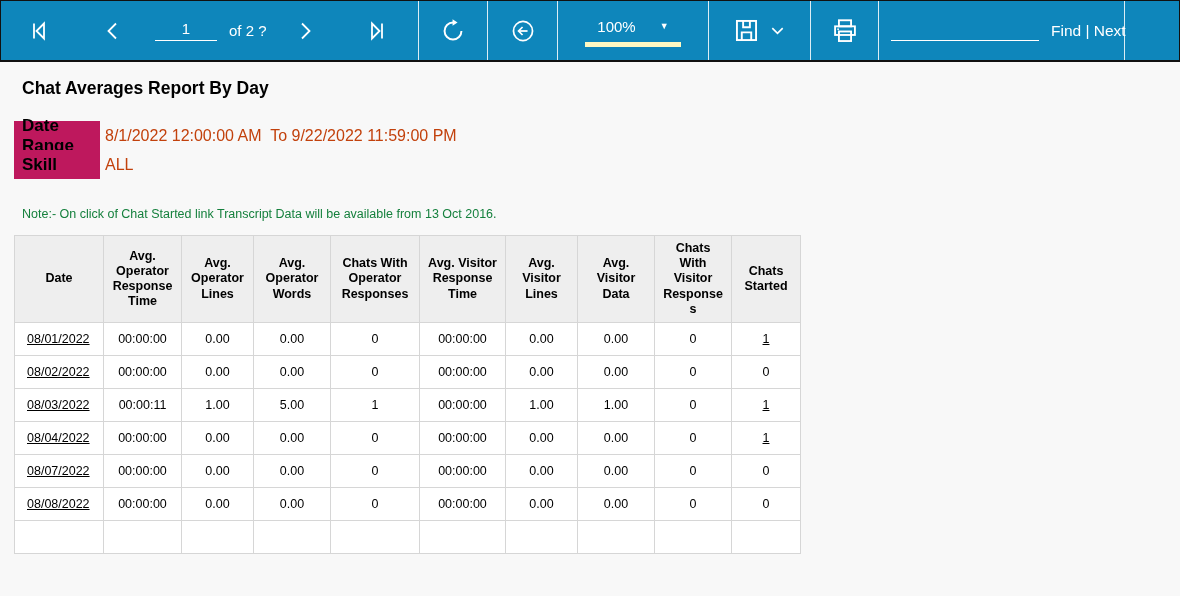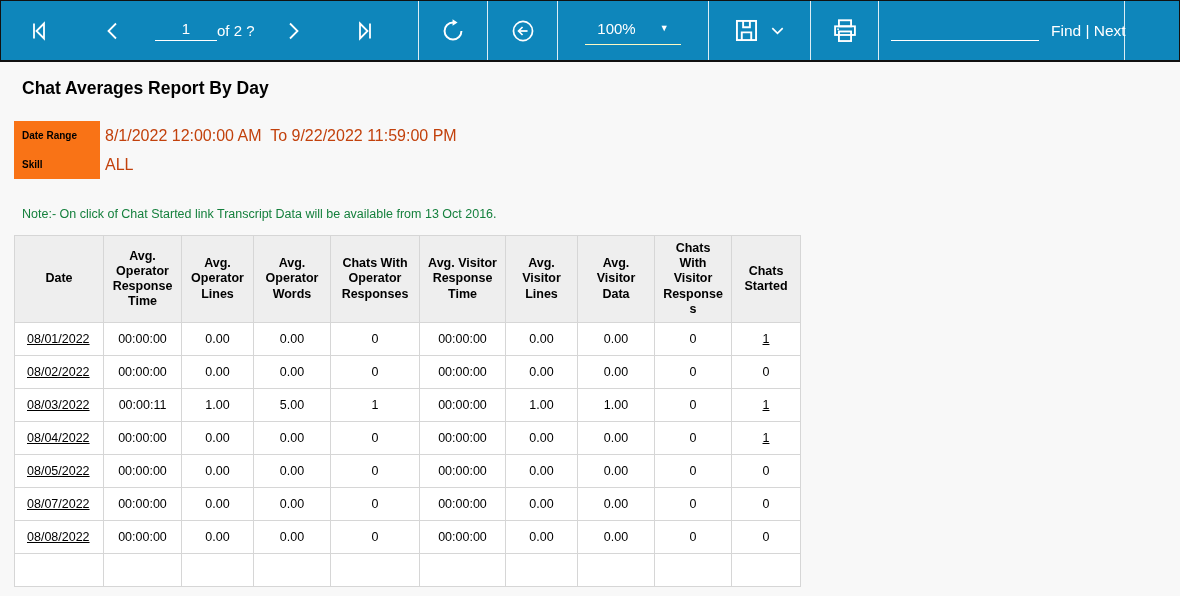--- a/index.html
+++ b/index.html
@@ -13,47 +13,47 @@
   .tb-sep { width:1px; background:rgba(255,255,255,.85); height:100%; flex:0 0 1px; }
   .tb-btn { background:none; border:none; color:#fff; cursor:pointer; width:36px; height:36px;
             display:flex; align-items:center; justify-content:center; padding:0; }
   .tb-btn svg { display:block; }
   .nav-group { width:417px; flex:0 0 417px; }
   .btn-first { margin-left:20px; }
   .btn-prev  { margin-left:38px; }
   .page-input { margin-left:24px; width:62px; background:transparent; border:none;
                 border-bottom:1px solid #fff; color:#fff; text-align:center; font-size:15px;
                 font-family:"Liberation Sans",sans-serif; padding-bottom:3px; outline:none; }
-  .pages-label { font-size:15px; margin-left:0; white-space:pre; }
+  .pages-label { font-size:15px; margin-left:12px; white-space:pre; }
   .btn-next { margin-left:20px; }
   .btn-last { margin-left:36px; }
   .one-btn-group { justify-content:center; }
   .refresh-group { width:68px; flex:0 0 68px; }
   .back-group { width:69px; flex:0 0 69px; }
   .zoom-group { width:150px; flex:0 0 150px; justify-content:center; }
-  .zoom-control { display:flex; align-items:center; gap:24px; border-bottom:1px solid #fef9c3;
+  .zoom-control { display:flex; align-items:center; gap:24px; border-bottom:5px solid #fef9c3;
                   padding:3px 12px 7px; cursor:pointer; }
   .zoom-value { font-size:15px; }
   .zoom-arrow { font-size:9px; line-height:1; }
   .save-group { width:101px; flex:0 0 101px; justify-content:center; gap:9px; }
   .print-group { width:67px; flex:0 0 67px; }
   .find-group { width:245px; flex:0 0 245px; padding-left:12px; }
   .search-input { width:148px; background:transparent; border:none; border-bottom:1px solid #fff;
                   color:#fff; font-size:15px; padding-bottom:3px; outline:none;
                   font-family:"Liberation Sans",sans-serif; }
   .find-labels { font-size:15.5px; margin-left:12px; white-space:pre; }
   .find-link { cursor:pointer; }
   .tb-fill { flex:1 1 auto; }
 
   
   .report-title { font-size:17.5px; font-weight:bold; color:#000; margin:16px 0 0 22px; }
   .params { margin:22px 0 0 14px; }
   .param-row { display:flex; align-items:center; height:29px; }
-  .param-label { width:86px; background:#f97316; height:100%; display:flex; align-items:center;
-                 padding-left:8px; font-weight:bold; font-size:10px; color:#000; }
+  .param-label { width:86px; background:#be185d; height:100%; display:flex; align-items:center;
+                 padding-left:8px; font-weight:bold; font-size:17px; color:#000; }
   .param-value { font-size:16px; color:#c2410c; padding-left:5px; white-space:pre; }
   .note { margin:28px 0 0 22px; font-size:12.5px; color:#15803d; }
 
   
   table.report-table { border-collapse:collapse; margin:14px 0 0 14px; table-layout:fixed; }
   .report-table th { background:#eee; font-size:12.5px; font-weight:bold; color:#000;
                      border:1px solid #d6d6d6; height:87px; vertical-align:middle;
                      text-align:center; padding:0 6px; overflow-wrap:anywhere; line-height:1.22; }
   .report-table td { border:1px solid #d6d6d6; font-size:12.5px; color:#000; height:33px;
                      text-align:center; background:#fff; padding:0 4px; }
@@ -259,32 +259,20 @@
           <td>0.00</td>
           <td>0.00</td>
           <td>0</td>
           <td>00:00:00</td>
           <td>0.00</td>
           <td>0.00</td>
           <td>0</td>
           <td><a class="cell-link">1</a></td>
         </tr>
         <tr>
-          <td class="col-date"><a class="cell-link">08/05/2022</a></td>
-          <td>00:00:00</td>
-          <td>0.00</td>
-          <td>0.00</td>
-          <td>0</td>
-          <td>00:00:00</td>
-          <td>0.00</td>
-          <td>0.00</td>
-          <td>0</td>
-          <td>0</td>
-        </tr>
-        <tr>
           <td class="col-date"><a class="cell-link">08/07/2022</a></td>
           <td>00:00:00</td>
           <td>0.00</td>
           <td>0.00</td>
           <td>0</td>
           <td>00:00:00</td>
           <td>0.00</td>
           <td>0.00</td>
           <td>0</td>
           <td>0</td>

